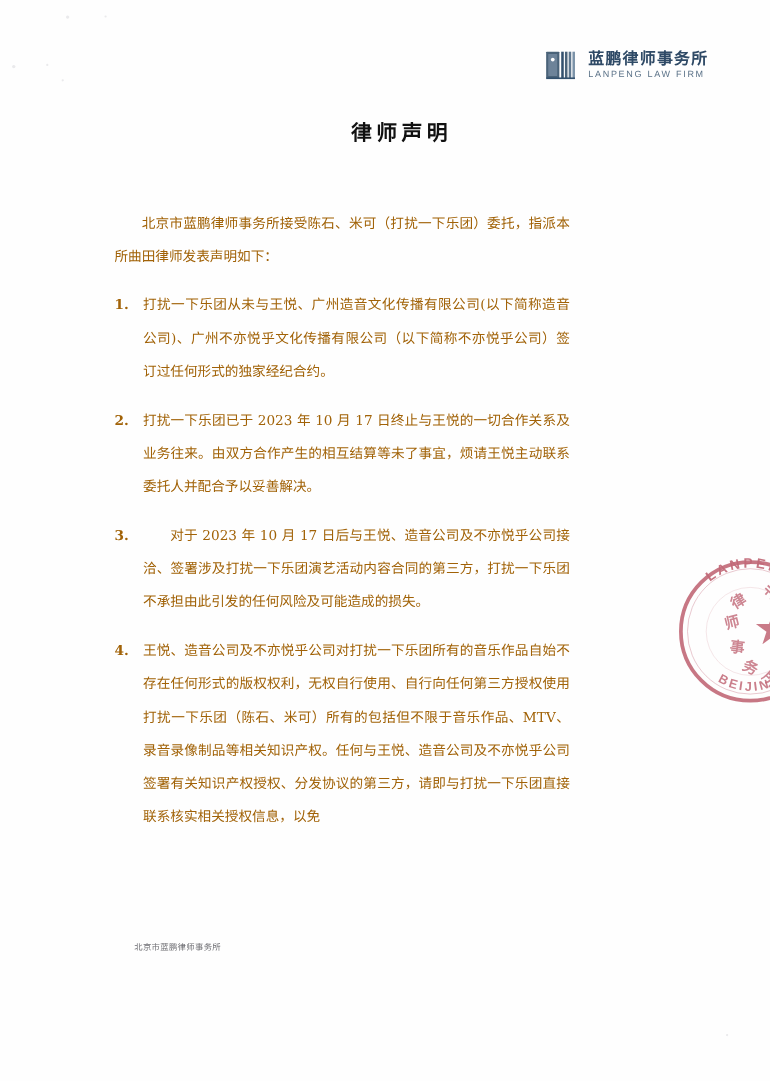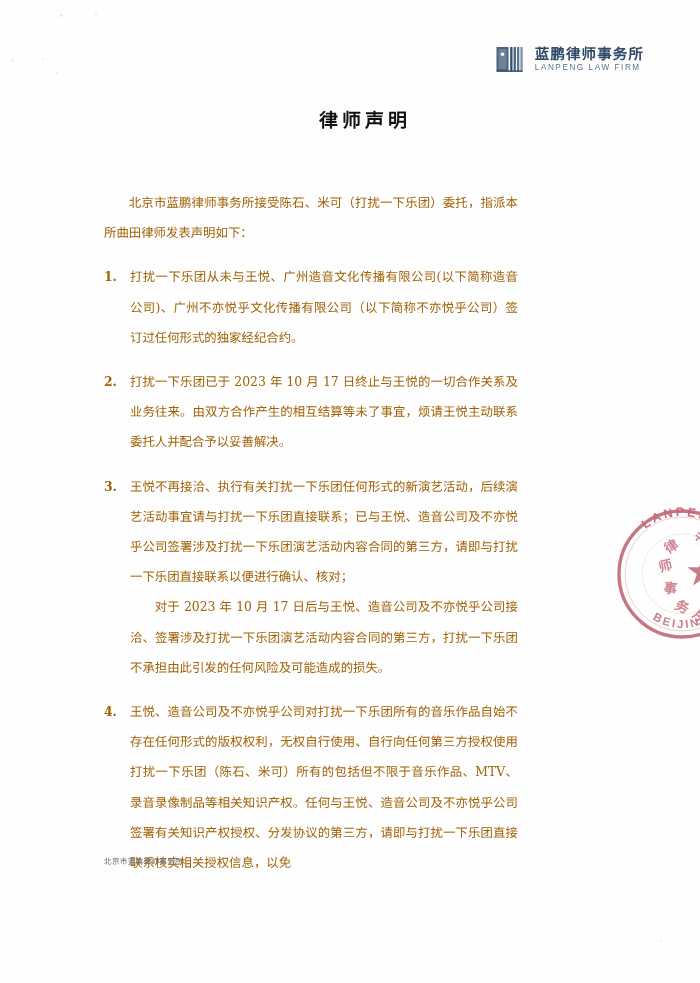--- a/index.html
+++ b/index.html
@@ -137,20 +137,21 @@
     top: 856px;
     width: 470px;
     font-size: 7.6px;
     line-height: 12.4px;
     color: #6d6d72;
     font-family: "DejaVu Serif", "Liberation Serif", serif;
   }
   .footer .firm {
     margin-bottom: 1px;
     letter-spacing: .3px;
+    margin-left: 18px;
   }
   .footer div {
     white-space: nowrap;
     letter-spacing: .15px;
   }
 </style>
 </head>
 <body>
 
 <div class="page">
@@ -223,21 +224,20 @@
     <div class="clause">
       <span class="clause-num">2.</span>
       <div class="clause-body">
         <p>打扰一下乐团已于 2023 年 10 月 17 日终止与王悦的一切合作关系及业务往来。由双方合作产生的相互结算等未了事宜，烦请王悦主动联系委托人并配合予以妥善解决。</p>
       </div>
     </div>
 
     <div class="clause">
       <span class="clause-num">3.</span>
       <div class="clause-body">
-        <p>王悦不再接洽、执行有关打扰一下乐团任何形式的新演艺活动，后续演艺活动事宜请与打扰一下乐团直接联系；已与王悦、造音公司及不亦悦乎公司签署涉及打扰一下乐团演艺活动内容合同的第三方，请即与打扰一下乐团直接联系以便进行确认、核对；</p>
         <p class="sub">对于 2023 年 10 月 17 日后与王悦、造音公司及不亦悦乎公司接洽、签署涉及打扰一下乐团演艺活动内容合同的第三方，打扰一下乐团不承担由此引发的任何风险及可能造成的损失。</p>
       </div>
     </div>
 
     <div class="clause">
       <span class="clause-num">4.</span>
       <div class="clause-body">
         <p>王悦、造音公司及不亦悦乎公司对打扰一下乐团所有的音乐作品自始不存在任何形式的版权权利，无权自行使用、自行向任何第三方授权使用打扰一下乐团（陈石、米可）所有的包括但不限于音乐作品、MTV、录音录像制品等相关知识产权。任何与王悦、造音公司及不亦悦乎公司签署有关知识产权授权、分发协议的第三方，请即与打扰一下乐团直接联系核实相关授权信息，以免</p>
       </div>
     </div>

